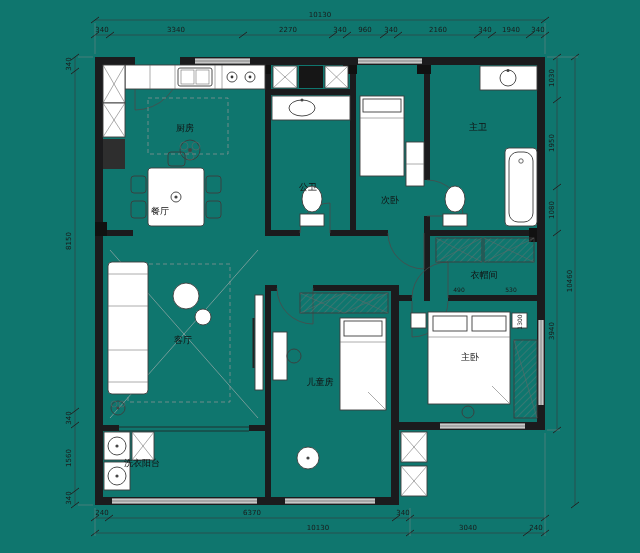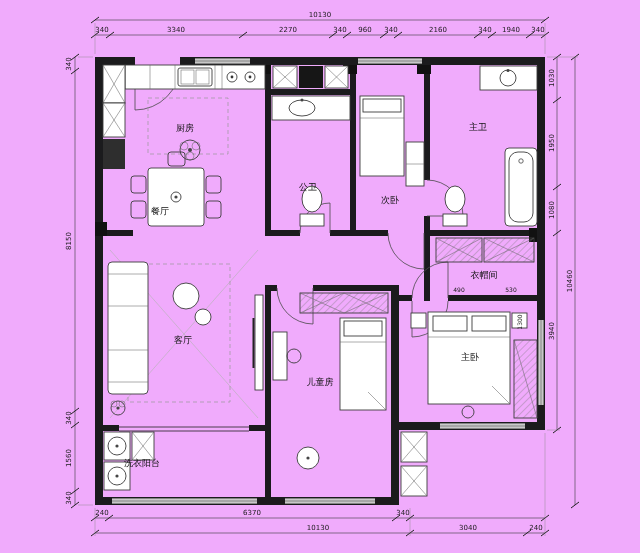--- a/index.html
+++ b/index.html
@@ -1,17 +1,17 @@
 <!DOCTYPE html>
 <html><head>
 <meta charset="utf-8">
 <style>
   html,body{margin:0;padding:0;background:#ffffff;}
   body{font-family:"DejaVu Sans",sans-serif;}
-  .stage{width:640px;height:553px;background:#f0abfc;position:relative;overflow:hidden;}
+  .stage{width:640px;height:553px;background:#0f766e;position:relative;overflow:hidden;}
   svg{display:block;}
   .wall{fill:#1b1b1d;stroke:none;}
   .col{fill:#111;}
   .fur{fill:none;stroke:#3c3c3c;stroke-width:0.9;}
   .furf{fill:#ffffff;stroke:#3c3c3c;stroke-width:0.9;}
   .thin{fill:none;stroke:#666;stroke-width:0.55;}
   .dimline{stroke:#3a3a3a;stroke-width:0.6;}
   .ext{stroke:#8a8a8a;stroke-width:0.45;}
   .dash{fill:none;stroke:#999;stroke-width:0.7;stroke-dasharray:4 3;}
   .xline{stroke:#b3b3b3;stroke-width:0.6;}

